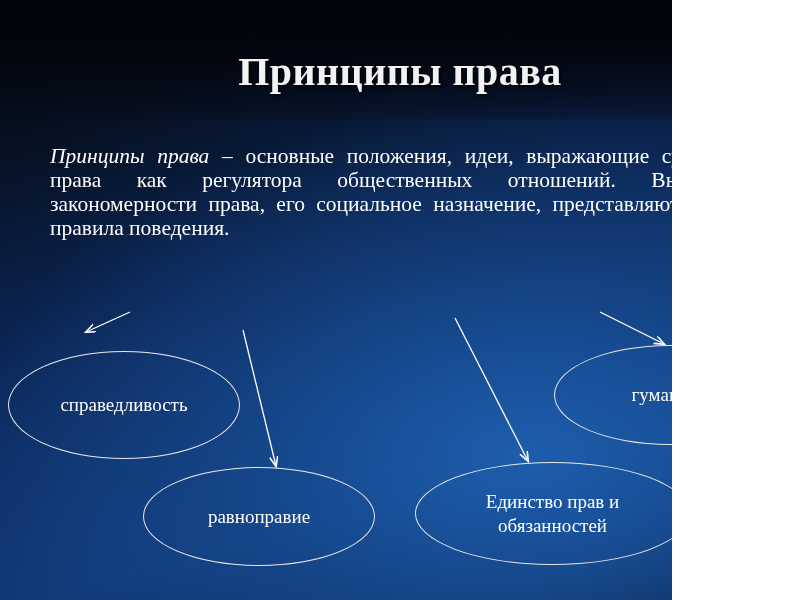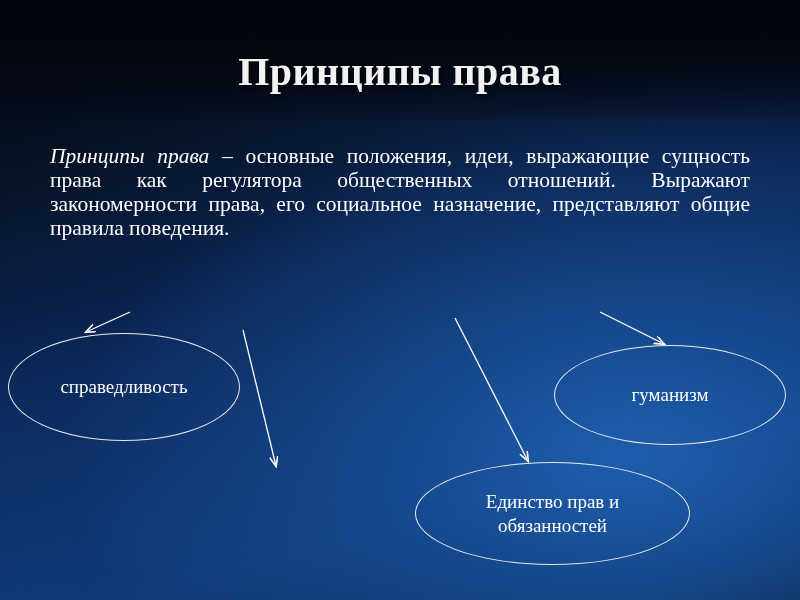--- a/index.html
+++ b/index.html
@@ -7,21 +7,21 @@
     padding: 0;
   }
   body {
     width: 800px;
     height: 600px;
     overflow: hidden;
     font-family: "Liberation Serif", serif;
   }
   #slide {
     position: relative;
-    width: 800px;
+    width: 672px;
     height: 600px;
     background:
       radial-gradient(ellipse 820px 520px at 78% 76%, rgba(30,95,175,0.95) 0%, rgba(22,72,140,0.65) 38%, rgba(10,36,82,0.15) 68%, rgba(6,20,50,0) 85%),
       radial-gradient(ellipse 700px 420px at 18% 88%, rgba(18,62,128,0.55) 0%, rgba(10,36,84,0.25) 55%, rgba(5,16,44,0) 80%),
       linear-gradient(165deg, #04070f 0%, #061020 18%, #0a2048 42%, #0d2f68 62%, #123f84 78%, #0b2a5c 92%, #061229 100%);
     overflow: hidden;
     text-decoration: underline;
   }
   #slide::before {
     content: "";
@@ -73,21 +73,21 @@
     justify-content: center;
     text-align: center;
     color: #ffffff;
     font-family: "Liberation Serif", serif;
     font-size: 19px;
     line-height: 24px;
     box-sizing: border-box;
     z-index: 4;
   }
 
-  #el-justice  { left: 8px;   top: 333px; width: 232px; height: 108px; padding: 0 18px; }
+  #el-justice  { left: 8px;   top: 351px; width: 232px; height: 108px; padding: 0 18px; }
   #el-humanism { left: 554px; top: 345px; width: 232px; height: 100px; }
   #el-equality { left: 143px; top: 467px; width: 232px; height: 99px;  }
   #el-unity    { left: 415px; top: 462px; width: 275px; height: 103px; padding: 0 14px; }
 
   svg.connectors {
     position: absolute;
     left: 0;
     top: 0;
     width: 800px;
     height: 600px;
@@ -119,18 +119,21 @@
   </svg>
 
   <div class="ellipse" id="el-justice">
     <span>справедливость</span>
   </div>
 
   <div class="ellipse" id="el-humanism">
     <span>гуманизм</span>
   </div>
 
+  <div class="ellipse" id="el-equality">
+    <span>равноправие</span>
+  </div>
 
   <div class="ellipse" id="el-unity">
     <span>Единство прав и обязанностей</span>
   </div>
 
 </div>
 
 </body></html>

